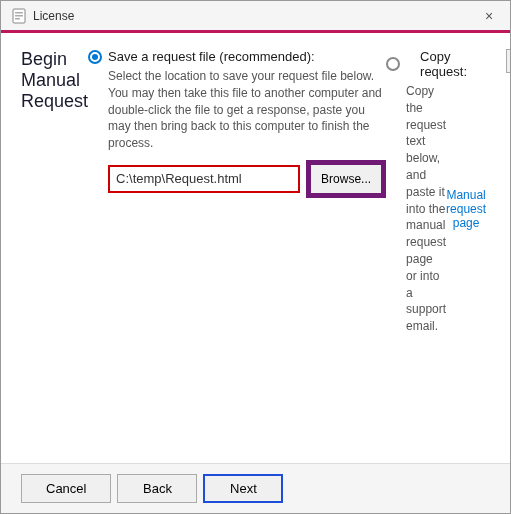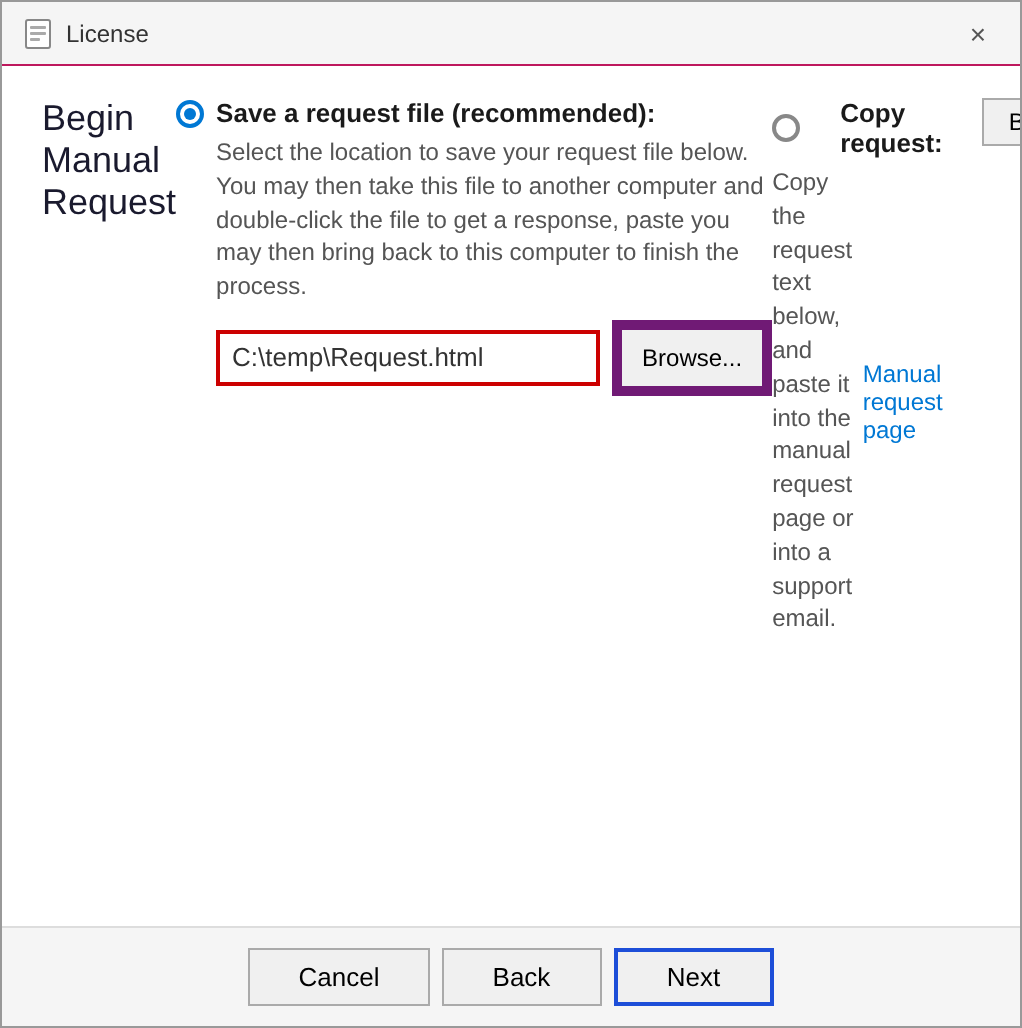--- a/index.html
+++ b/index.html
@@ -17,21 +17,21 @@
       width: 511px;
       height: 514px;
       background: #ffffff;
       border: 1px solid #999;
       box-shadow: 2px 2px 8px rgba(0,0,0,0.3);
       display: flex;
       flex-direction: column;
     }
     .title-bar {
       background: #f5f5f5;
-      border-bottom: 1px solid #be185d;
+      border-bottom: 3px solid #be185d;
       padding: 6px 10px;
       display: flex;
       align-items: center;
       justify-content: space-between;
       height: 32px;
     }
     .title-bar-left {
       display: flex;
       align-items: center;
       gap: 6px;
@@ -94,21 +94,21 @@
       width: 6px;
       height: 6px;
       background: #0078d4;
       border-radius: 50%;
     }
     .radio-btn.unselected {
       border-color: #888;
     }
     .section-label {
       font-size: 13px;
-      font-weight: 700;
+      font-weight: 400;
       color: #1a1a1a;
     }
     .section-desc {
       font-size: 12px;
       color: #555;
       margin-left: 20px;
       margin-bottom: 8px;
       line-height: 1.4;
     }
     .file-row {
@@ -139,26 +139,28 @@
     .copy-section-header {
       display: flex;
       align-items: center;
       gap: 20px;
       margin-bottom: 4px;
     }
     .copy-section-right {
       display: flex;
       justify-content: space-between;
       align-items: center;
+      margin-left: 20px;
       margin-bottom: 2px;
     }
     .manual-link {
       color: #0078d4;
       text-decoration: none;
       font-size: 12px;
+      text-align: center;
     }
     .copy-btn {
       background: #f0f0f0;
       border: 1px solid #aaa;
       padding: 2px 12px;
       font-size: 12px;
       cursor: pointer;
       height: 24px;
     }
     .text-area-container {
@@ -197,21 +199,21 @@
       width: 10px;
       height: 30px;
       background: #c0c0c0;
       margin: 2px auto;
       border: 1px solid #aaa;
     }
     .footer {
       border-top: 1px solid #ddd;
       padding: 10px 20px;
       display: flex;
-      justify-content: center;
+      justify-content: flex-start;
       gap: 6px;
       background: #f5f5f5;
     }
     .footer-btn {
       background: #f0f0f0;
       border: 1px solid #aaa;
       padding: 5px 24px;
       font-size: 13px;
       cursor: pointer;
       min-width: 80px;

